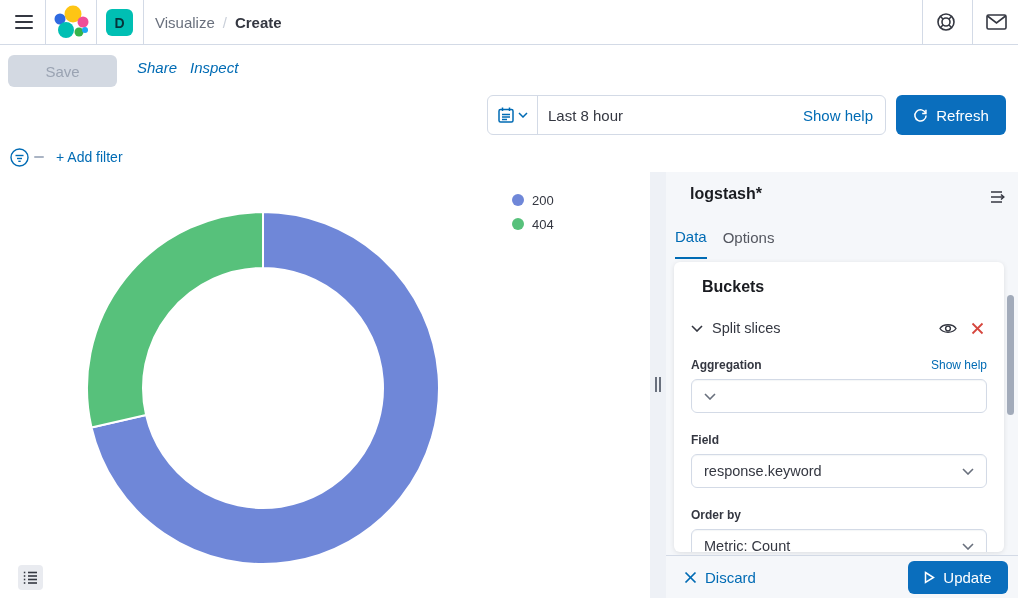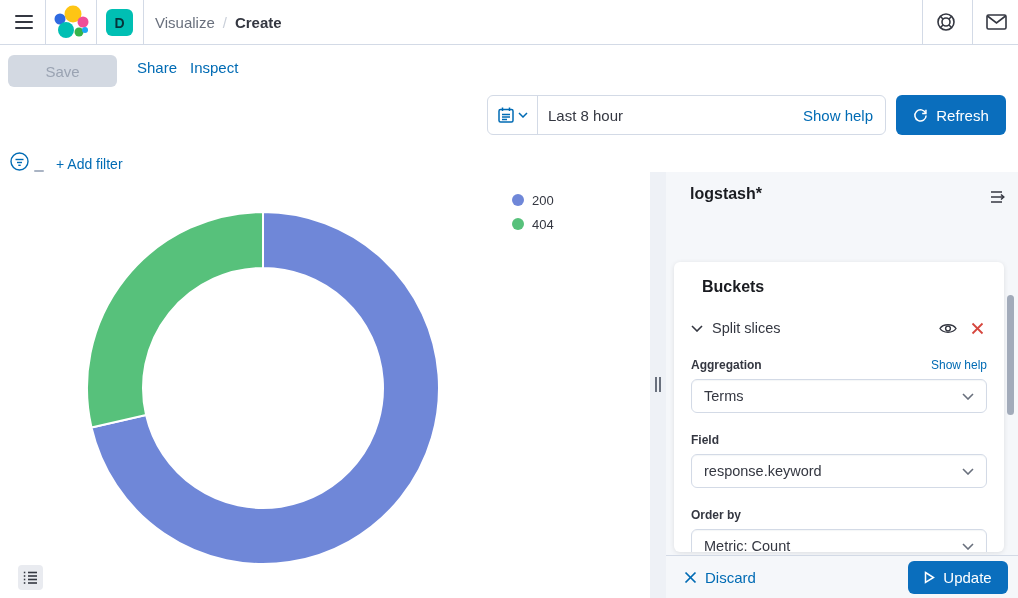--- a/index.html
+++ b/index.html
@@ -15,39 +15,39 @@
   .logo { position:absolute; left:53px; top:5px; width:36px; height:34px; }
   .space-badge { position:absolute; left:106px; top:9px; width:27px; height:27px; border-radius:6px; background:#00bfb3; color:#05343a; font-weight:bold; font-size:14px; display:flex; align-items:center; justify-content:center; cursor:pointer; }
   .breadcrumb { position:absolute; left:155px; top:0; height:44px; display:flex; align-items:center; gap:8px; font-size:15px; }
   .crumb-root { color:#69707d; cursor:pointer; }
   .crumb-sep { color:#c9cfd9; }
   .crumb-current { color:#343741; font-weight:600; }
 
   
   .actions-row { position:absolute; left:0; top:45px; width:1018px; height:45px; background:#fff; }
   .save-btn { position:absolute; left:8px; top:10px; width:109px; height:32px; background:#d3d9e2; color:#9aa3b2; border:none; border-radius:6px; font-size:15px; font-family:inherit; }
-  .action-link { position:absolute; top:0; height:45px; display:flex; align-items:center; color:#006bb4; font-size:15px; cursor:pointer; background:none; border:none; font-family:inherit; }
+  .action-link { position:absolute; top:0; height:45px; display:flex; align-items:center; color:#006bb4; font-size:15px; cursor:pointer; background:none; border:none; font-family:inherit;font-style:italic; }
   .share-link { left:137px; }
   .inspect-link { left:190px; }
 
   
   .query-row { position:absolute; left:0; top:90px; width:1018px; height:52px; background:#fff; }
   .search-control { position:absolute; left:8px; top:5px; width:469px; height:40px; border:1px solid #d3dae6; border-radius:6px; background:#fff; display:flex; align-items:stretch; }
   .saved-query-btn { width:50px; border-right:1px solid #d3dae6; display:flex; align-items:center; justify-content:center; gap:4px; cursor:pointer; background:none; border-top:none; border-left:none; border-bottom:none; }
   .search-input { flex:1; border:none; outline:none; font-size:15px; padding:0 10px; color:#343741; font-family:inherit; background:transparent; }
   .search-input::placeholder { color:#98a2b3; }
   .kql-btn { display:flex; align-items:center; padding:0 12px; color:#006bb4; font-size:14px; font-weight:600; cursor:pointer; background:none; border:none; font-family:inherit; }
   .date-control { position:absolute; left:487px; top:5px; width:399px; height:40px; border:1px solid #d3dae6; border-radius:6px; background:#fff; display:flex; align-items:stretch; }
   .date-picker-btn { width:50px; border-right:1px solid #d3dae6; display:flex; align-items:center; justify-content:center; gap:4px; cursor:pointer; background:none; border-top:none; border-left:none; border-bottom:none; }
   .time-range { flex:1; display:flex; align-items:center; padding:0 10px; font-size:15px; color:#343741; cursor:pointer; }
   .show-dates-btn { display:flex; align-items:center; padding:0 12px; color:#006bb4; font-size:15px; cursor:pointer; background:none; border:none; font-family:inherit; }
   .refresh-btn { position:absolute; left:896px; top:5px; width:110px; height:40px; background:#0a6ebd; border:none; border-radius:6px; color:#fff; font-size:15px; display:flex; align-items:center; justify-content:center; gap:8px; cursor:pointer; font-family:inherit; }
 
   
-  .filter-row { position:absolute; left:0; top:142px; width:1018px; height:30px; background:#fff; display:flex; align-items:flex-end; }
+  .filter-row { position:absolute; left:0; top:142px; width:1018px; height:30px; background:#fff; display:flex; align-items:center; }
   .filter-icon-btn { margin-left:8px; width:22px; height:22px; display:flex; align-items:center; justify-content:center; background:none; border:none; cursor:pointer; }
   .filter-dash { width:10px; height:2px; background:#aab4c4; border-radius:1px; margin-left:4px; }
   .add-filter-btn { margin-left:12px; color:#006bb4; font-size:14px; background:none; border:none; cursor:pointer; font-family:inherit; }
 
   
   .content { position:absolute; left:0; top:172px; width:1018px; height:426px; }
   .chart-pane { position:absolute; left:12px; top:0; width:650px; height:426px; background:#fff; }
   .legend { position:absolute; left:500px; top:16px; display:flex; flex-direction:column; }
   .legend-item { display:flex; align-items:center; height:24px; gap:8px; cursor:pointer; }
   .legend-dot { width:12px; height:12px; border-radius:50%; }
@@ -218,20 +218,24 @@
     <aside class="side-panel">
       <div class="panel-title">logstash*</div>
       <button class="collapse-btn">
         <svg width="17" height="14" viewBox="0 0 17 14" fill="none" stroke="#343741" stroke-width="1.5">
           <line x1="1" y1="2" x2="12" y2="2"></line>
           <line x1="1" y1="7" x2="13" y2="7"></line>
           <polyline points="11,4.5 13.8,7 11,9.5" fill="none"></polyline>
           <line x1="1" y1="12" x2="12" y2="12"></line>
         </svg>
       </button>
+      <div class="tabs">
+        <button class="tab active">Data</button>
+        <button class="tab">Options</button>
+      </div>
 
       <div class="buckets-card">
         <div class="card-title">Buckets</div>
 
         <div class="agg-row">
           <svg width="12" height="7" viewBox="0 0 12 7" fill="none" stroke="#343741" stroke-width="1.6">
               <polyline points="1,1 6,6 11,1"></polyline>
             </svg>
           <span class="agg-row-label">Split slices</span>
           <button class="small-icon-btn">
@@ -246,21 +250,20 @@
                 <line x1="11.5" y1="1.5" x2="1.5" y2="11.5"></line>
             </svg>
           </button>
         </div>
 
         <div class="field-label-row">
           <span class="field-label">Aggregation</span>
           <button class="help-link">Show help</button>
         </div>
         <div class="select-box">
-          <span class="select-value">Terms</span>
           <svg width="12" height="7" viewBox="0 0 12 7" fill="none" stroke="#69707d" stroke-width="1.6">
               <polyline points="1,1 6,6 11,1"></polyline>
             </svg>
         </div>
 
         <div class="field-label-row">
           <span class="field-label">Field</span>
         </div>
         <div class="select-box">
           <span class="select-value">response.keyword</span>

